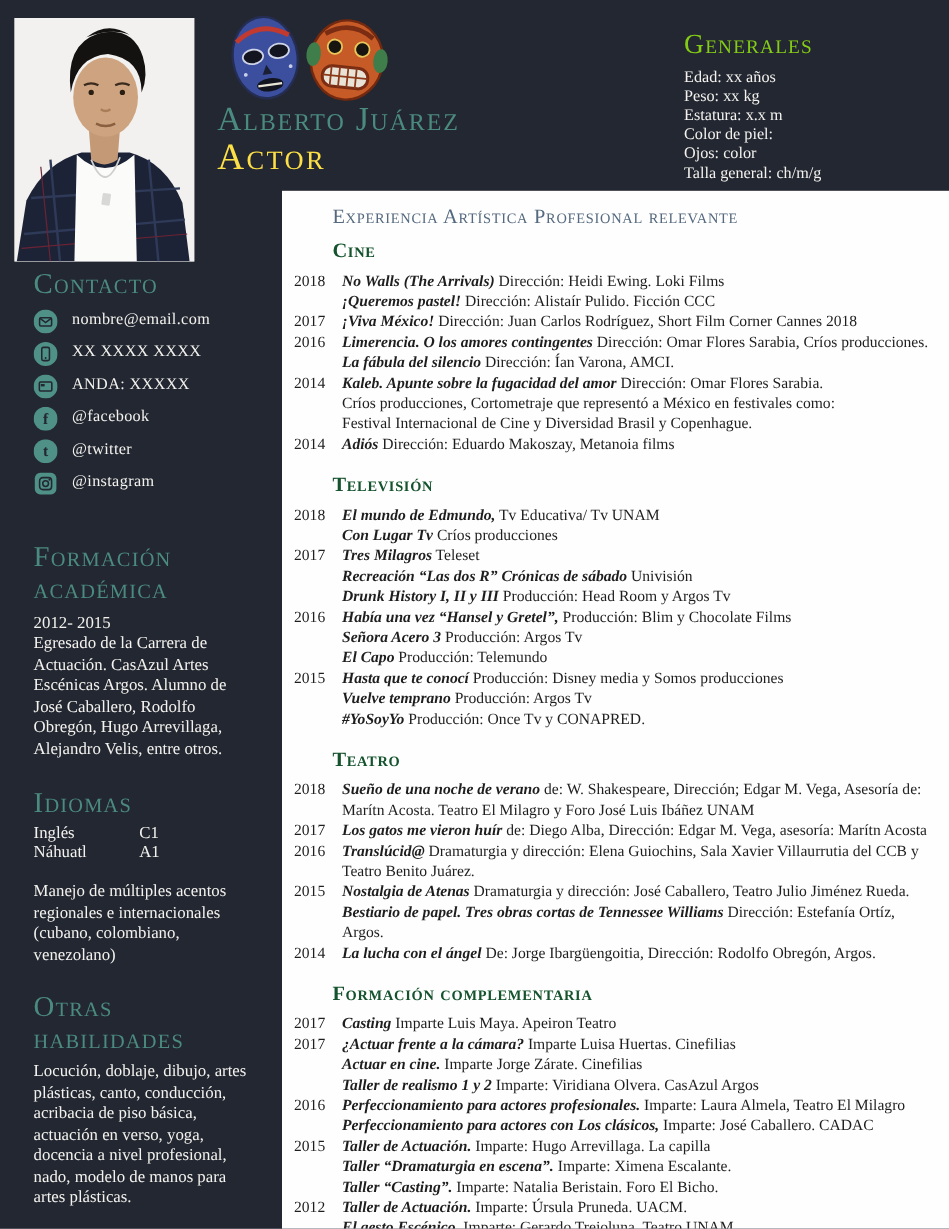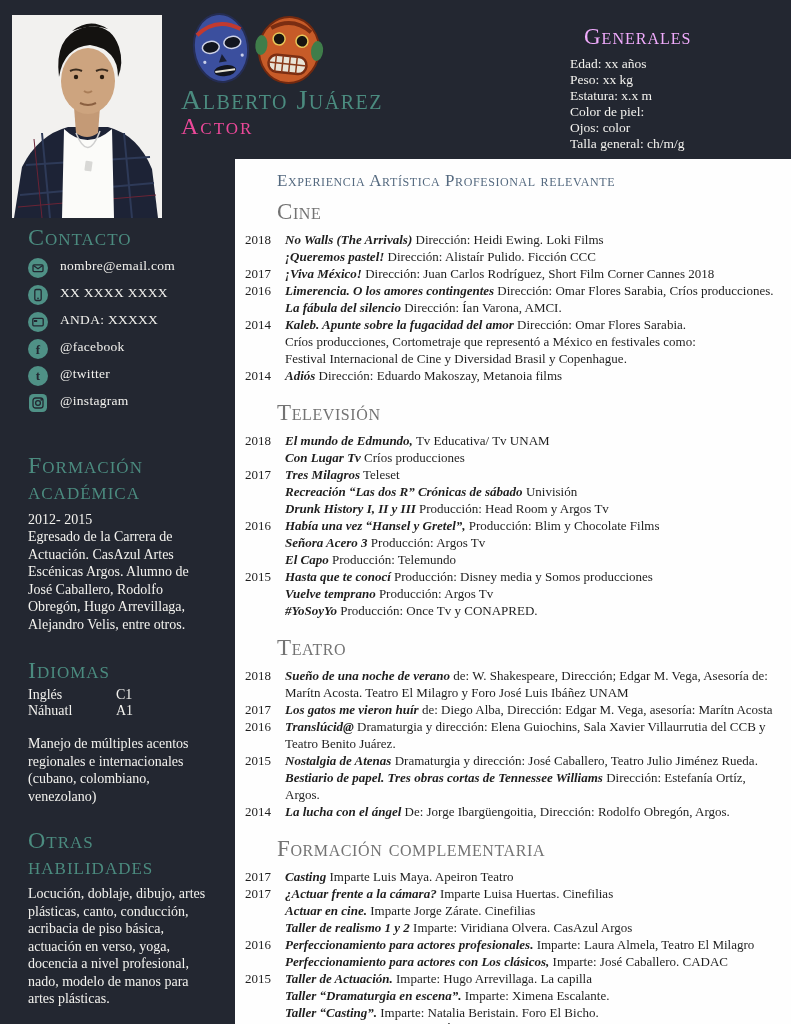--- a/index.html
+++ b/index.html
@@ -3,24 +3,24 @@
 <meta charset="utf-8">
 <style>
   html,body{margin:0;padding:0;}
   body{font-family:"Liberation Serif","DejaVu Serif",serif;}
   .page{position:relative;width:791px;height:1024px;background:#232731;overflow:hidden;}
 
   
   .photo{position:absolute;left:12px;top:15px;width:150px;height:203px;background:#f2f1ef;overflow:hidden;}
   .masks{position:absolute;left:181px;top:8px;width:152px;height:80px;}
   .name-title{position:absolute;left:181px;top:84px;font-variant:small-caps;font-size:28px;letter-spacing:1.5px;color:#4b8b7f;white-space:nowrap;}
-  .role-title{position:absolute;left:181px;top:113px;font-variant:small-caps;font-size:24px;letter-spacing:2px;color:#ec4899;}
+  .role-title{position:absolute;left:181px;top:113px;font-variant:small-caps;font-size:31px;letter-spacing:2px;color:#fde047;}
 
   .generales{position:absolute;left:570px;top:24px;width:215px;color:#f3f2ee;}
-  .generales h2{margin:0 0 6px 14px;font-variant:small-caps;font-weight:normal;font-size:23px;letter-spacing:1px;color:#f0abfc;}
+  .generales h2{margin:0 0 6px 0;font-variant:small-caps;font-weight:normal;font-size:23px;letter-spacing:1px;color:#84cc16;}
   .generales .g-item{font-size:13.5px;line-height:16px;}
 
   
   .sidebar{position:absolute;left:0;top:224px;width:235px;box-sizing:border-box;padding:0 22px 0 28px;color:#f3f2ee;}
   .sidebar h2{margin:0;font-variant:small-caps;font-weight:normal;font-size:24px;line-height:26px;letter-spacing:1px;color:#4b8b7f;}
   .contact-list{margin-top:8px;}
   .contact-item{display:flex;align-items:flex-start;height:27px;}
   .contact-item .cicon{width:20px;height:20px;margin-right:12px;flex:0 0 auto;}
   .contact-item .ctext{font-size:13.5px;letter-spacing:.3px;}
   .edu-block{margin-top:32px;}
@@ -32,21 +32,21 @@
   .lang-row .lname{width:88px;}
   .lang-note{margin-top:16px;}
   .skills-block{margin-top:22px;}
   .skills-block .side-par{margin-top:6px;}
 
   
   .main-panel{position:absolute;left:235px;top:159px;right:0;bottom:0;background:#fefefe;box-sizing:border-box;padding:12px 12px 0 10px;color:#1e1e1e;overflow:hidden;}
   .exp-heading{margin:0 0 8px 32px;font-variant:small-caps;font-weight:normal;font-size:17px;letter-spacing:.6px;color:#54697f;}
   .exp-section{margin-top:0;}
   .exp-section + .exp-section{margin-top:16px;}
-  .section-title{margin:0 0 6px 32px;font-variant:small-caps;font-weight:normal;font-size:23px;letter-spacing:.6px;color:#737373;}
+  .section-title{margin:0 0 6px 32px;font-variant:small-caps;font-weight:bold;font-size:17px;letter-spacing:.6px;color:#14532d;}
   .exp-row{display:flex;font-size:13px;line-height:17px;}
   .exp-row .year{flex:0 0 40px;}
   .exp-row .rtext{flex:1;}
   .exp-row .rtitle{font-style:italic;font-weight:bold;}
 </style>
 </head>
 <body>
 
 <div class="page">
 

